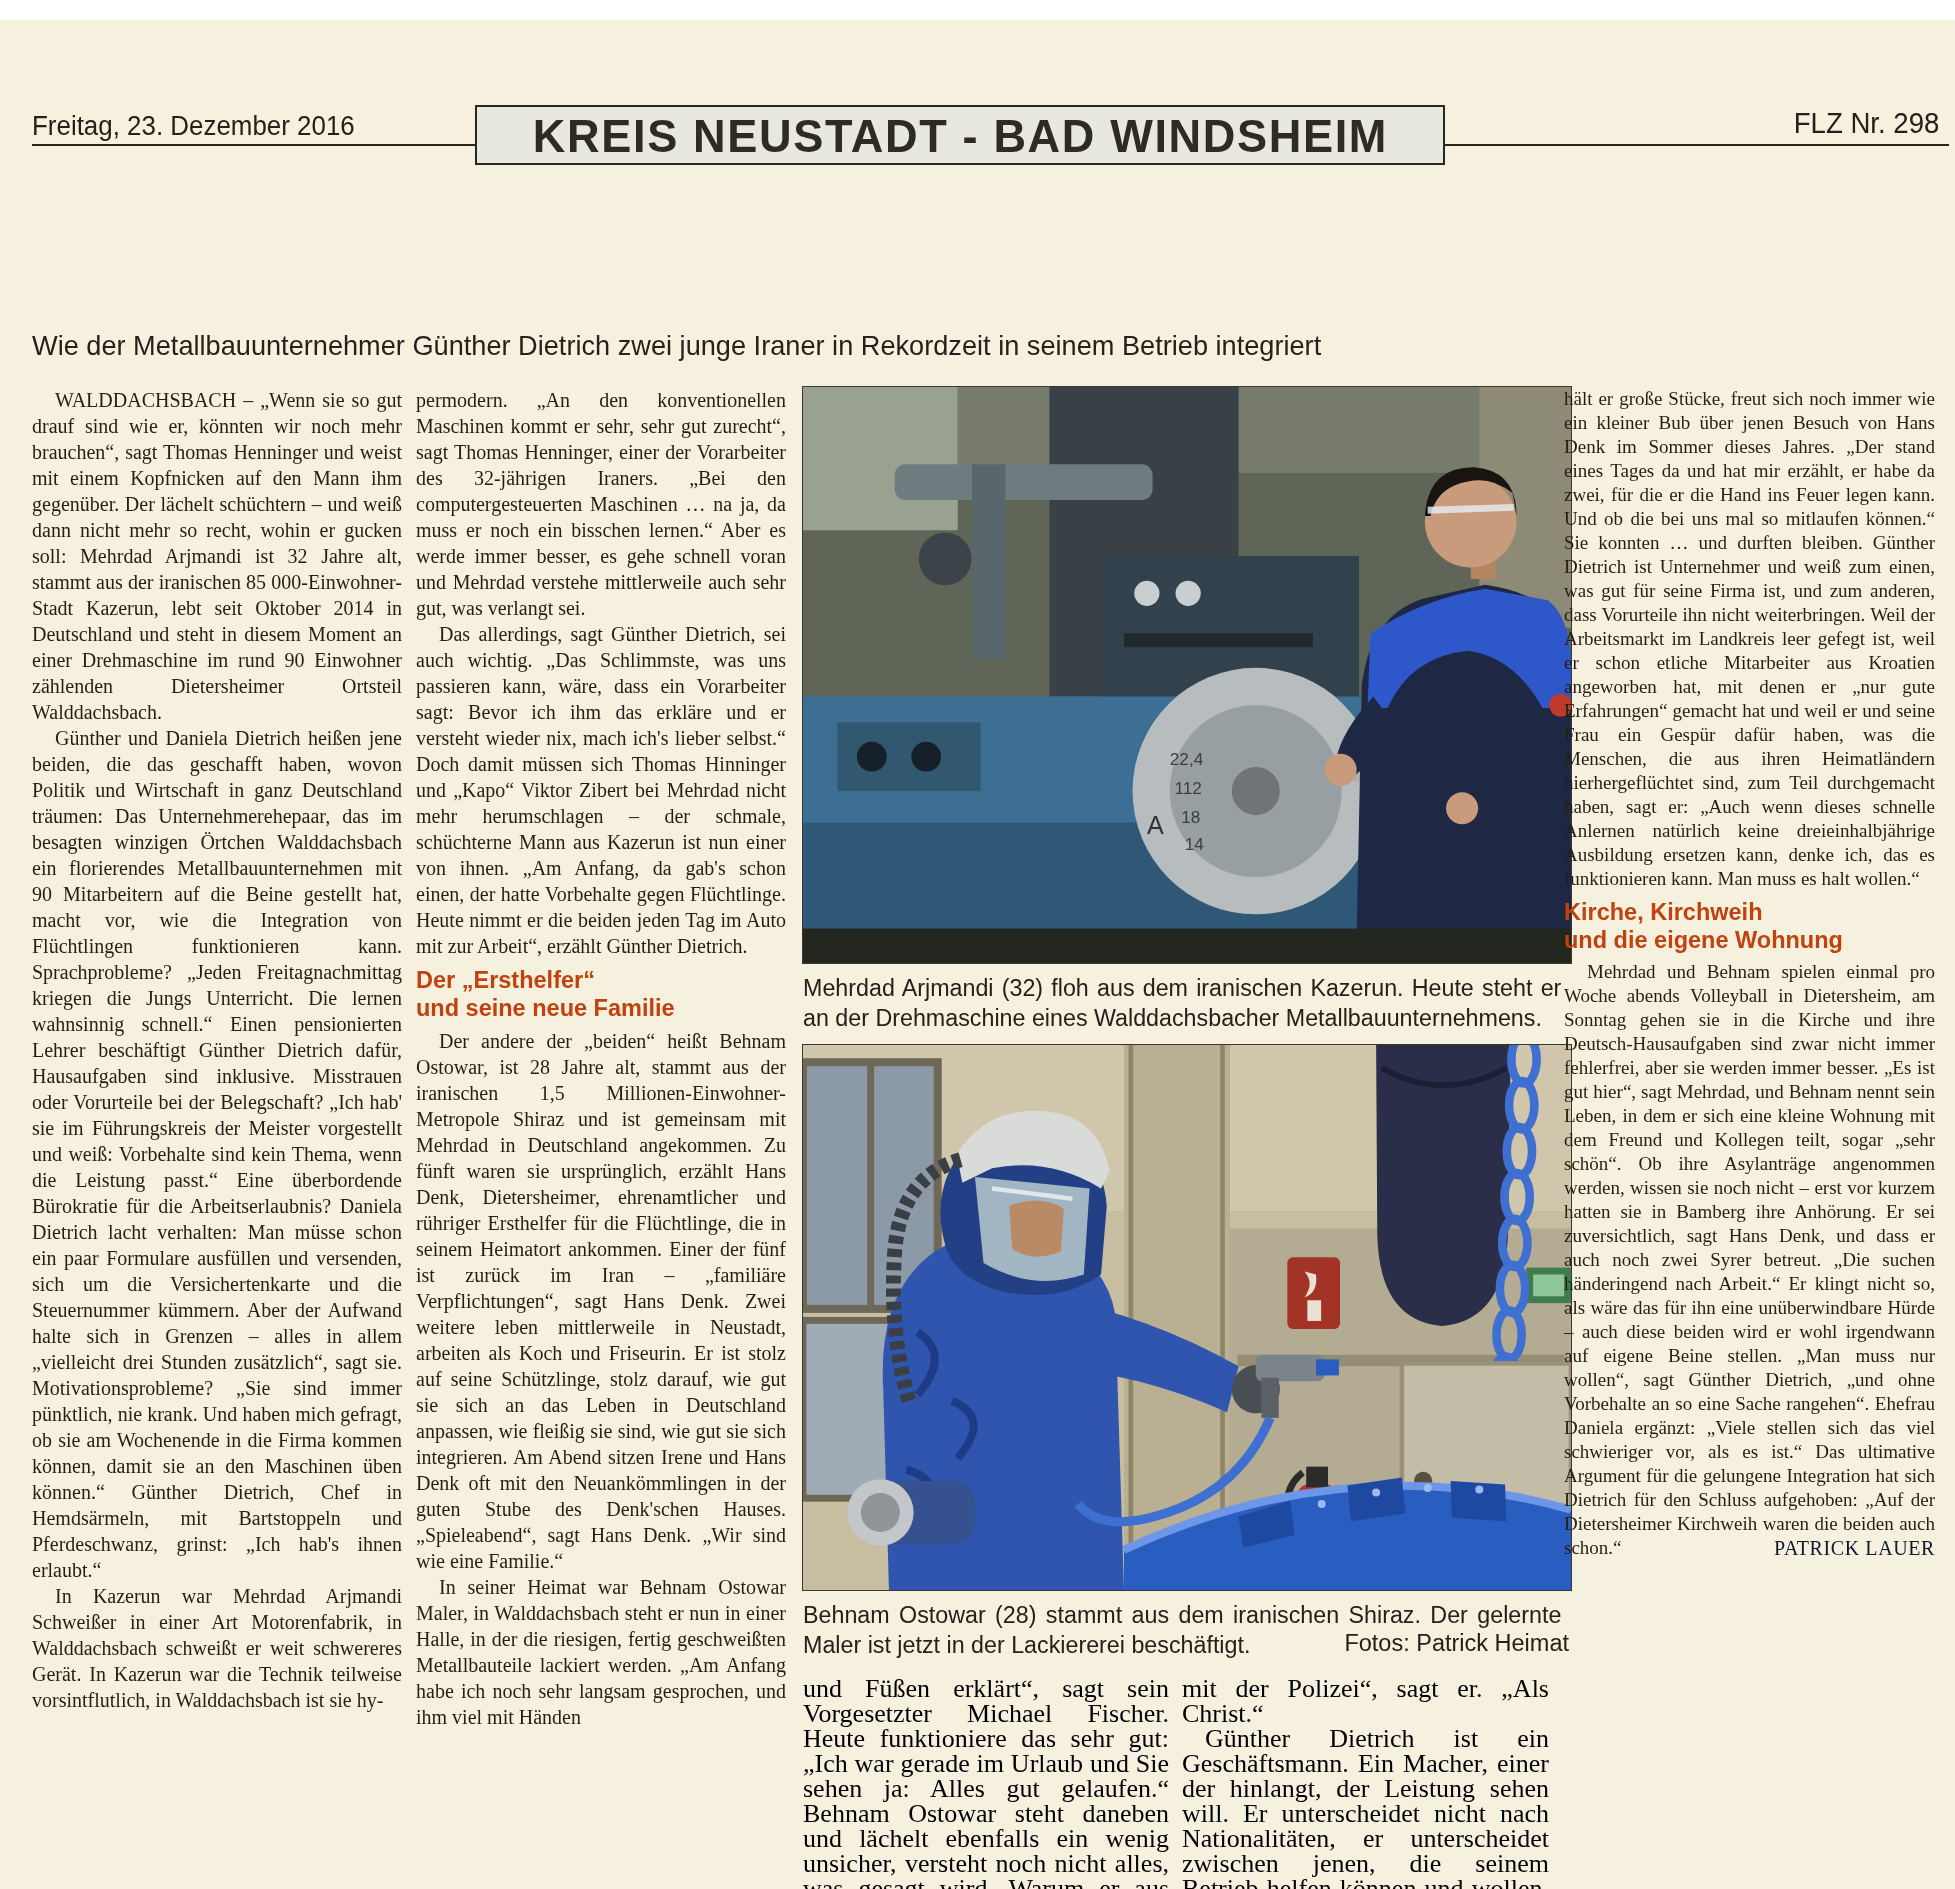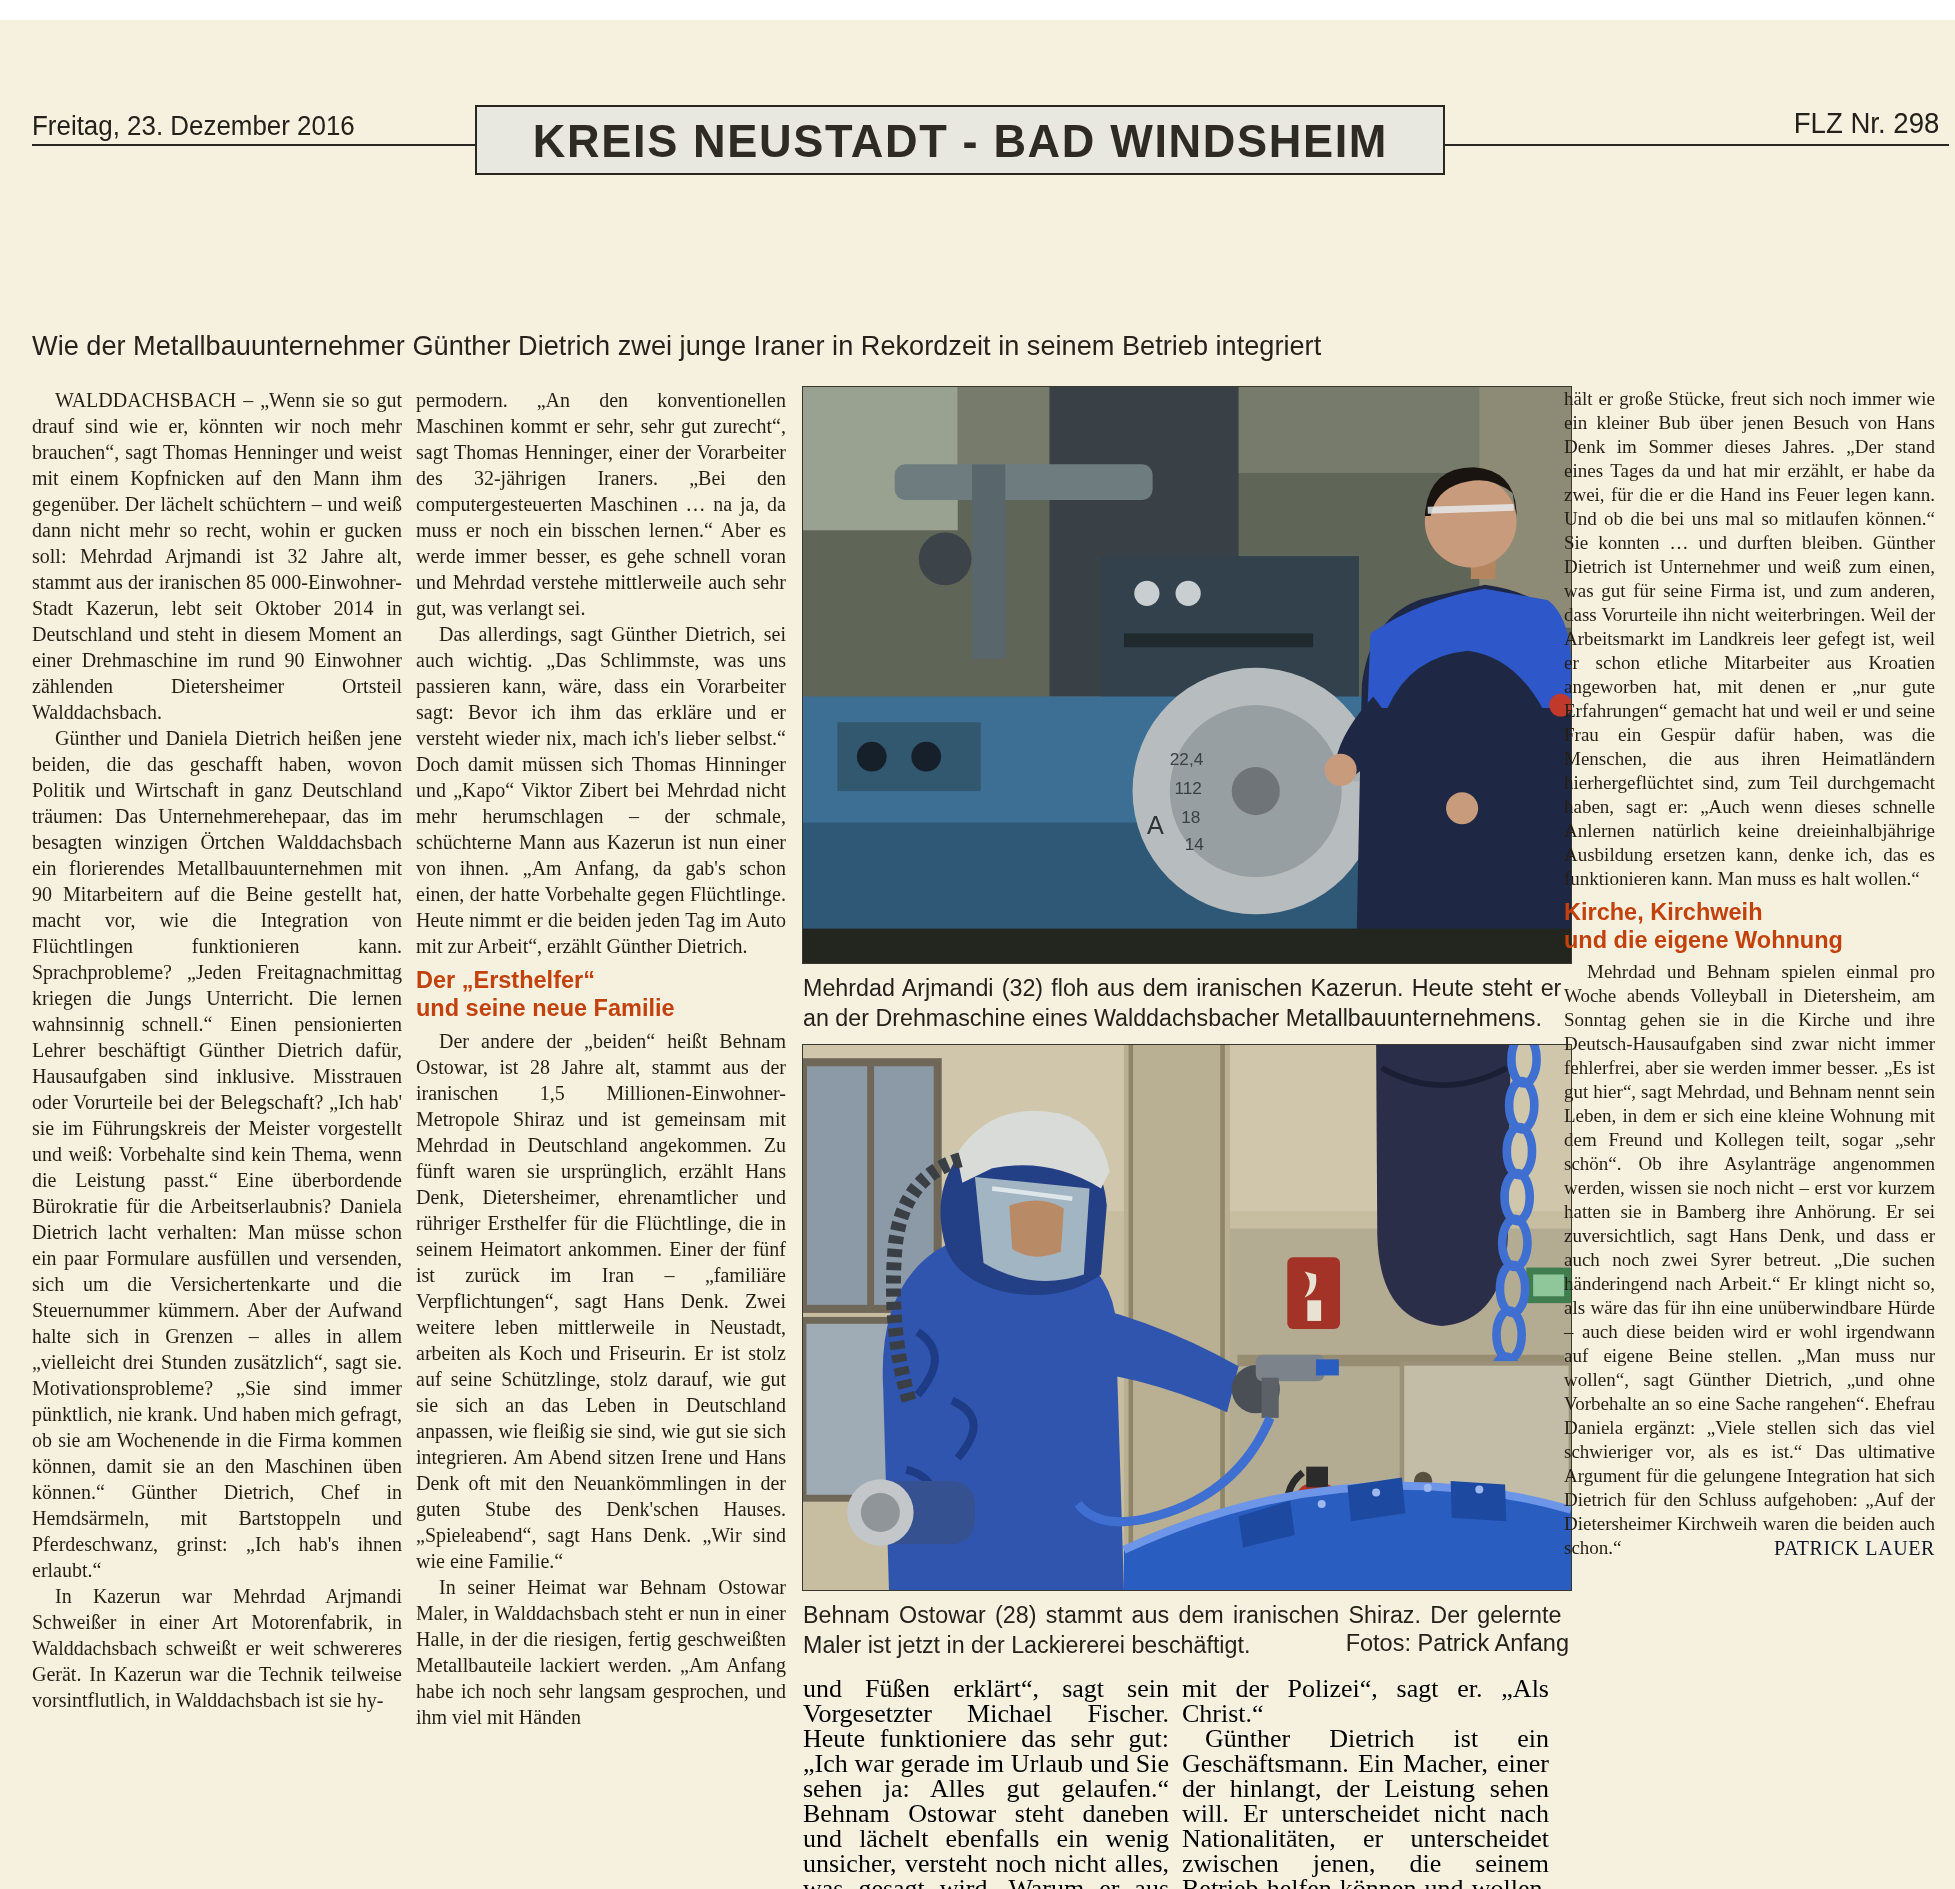--- a/index.html
+++ b/index.html
@@ -8,21 +8,21 @@
     background:#f6f1df; overflow:hidden;
     font-family:"Liberation Serif", serif; color:#211c13;margin-top:20px;
   }
   
   .date{position:absolute; left:32px; top:91px; font-family:"Liberation Sans",sans-serif;
         font-size:27px; letter-spacing:0px; color:#24201a; transform:scaleX(.96); transform-origin:left;}
   .rule{position:absolute; height:2.3px; background:#2a2620;}
   .rule-left{left:32px; top:124px; width:443px;}
   .rule-right{left:1445px; top:124px; width:504px;}
   .kreis-box{
-    position:absolute; left:475px; top:85px; width:970px; height:70px;
+    position:absolute; left:475px; top:85px; width:970px; height:60px;
     background:#e9e8e0; border:2.3px solid #2a2620; box-sizing:border-box;
     display:flex; align-items:center; justify-content:center;
   }
   .kreis-box span{
     font-family:"Liberation Sans",sans-serif; font-weight:bold; font-size:47px;
     letter-spacing:1.7px; color:#2e2a24; transform:scaleX(.96); white-space:nowrap;
   }
   .issue{position:absolute; right:16px; top:86px; font-family:"Liberation Sans",sans-serif;
          font-size:30px; color:#24201a; transform:scaleX(.92); transform-origin:right;}
   
@@ -226,21 +226,21 @@
         <g>
           <rect x="120" y="760" width="180" height="110" rx="40" fill="#35518f"></rect>
           <circle cx="135" cy="815" r="58" fill="#c3c7c9"></circle>
           <circle cx="135" cy="815" r="34" fill="#8f9598"></circle>
         </g>
       </g>
     </svg>
   </div>
   <div class="caption2wrap">
     <div class="caption caption2">Behnam Ostowar (28) stammt aus dem iranischen Shiraz. Der gelernte Maler ist jetzt in der Lackiererei beschäftigt.</div>
-    <div class="credit">Fotos: Patrick Anfang</div>
+    <div class="credit">Fotos: Patrick Heimat</div>
   </div>
 
   <div class="bottom-col bcolA">
     <p class="cont">und Füßen erklärt“, sagt sein Vorgesetzter Michael Fischer. Heute funktioniere das sehr gut: „Ich war gerade im Urlaub und Sie sehen ja: Alles gut gelaufen.“ Behnam Ostowar steht daneben und lächelt ebenfalls ein wenig unsicher, versteht noch nicht alles, was gesagt wird. Warum er aus dem Iran geflohen ist: „War schwer</p>
   </div>
   <div class="bottom-col bcolB">
     <p class="cont">mit der Polizei“, sagt er. „Als Christ.“</p>
     <p>Günther Dietrich ist ein Geschäftsmann. Ein Macher, einer der hinlangt, der Leistung sehen will. Er unterscheidet nicht nach Nationalitäten, er unterscheidet zwischen jenen, die seinem Betrieb helfen können und wollen, und jenen, die das nicht tun. Auf Mehrdad und Behnam</p>
   </div>
 

